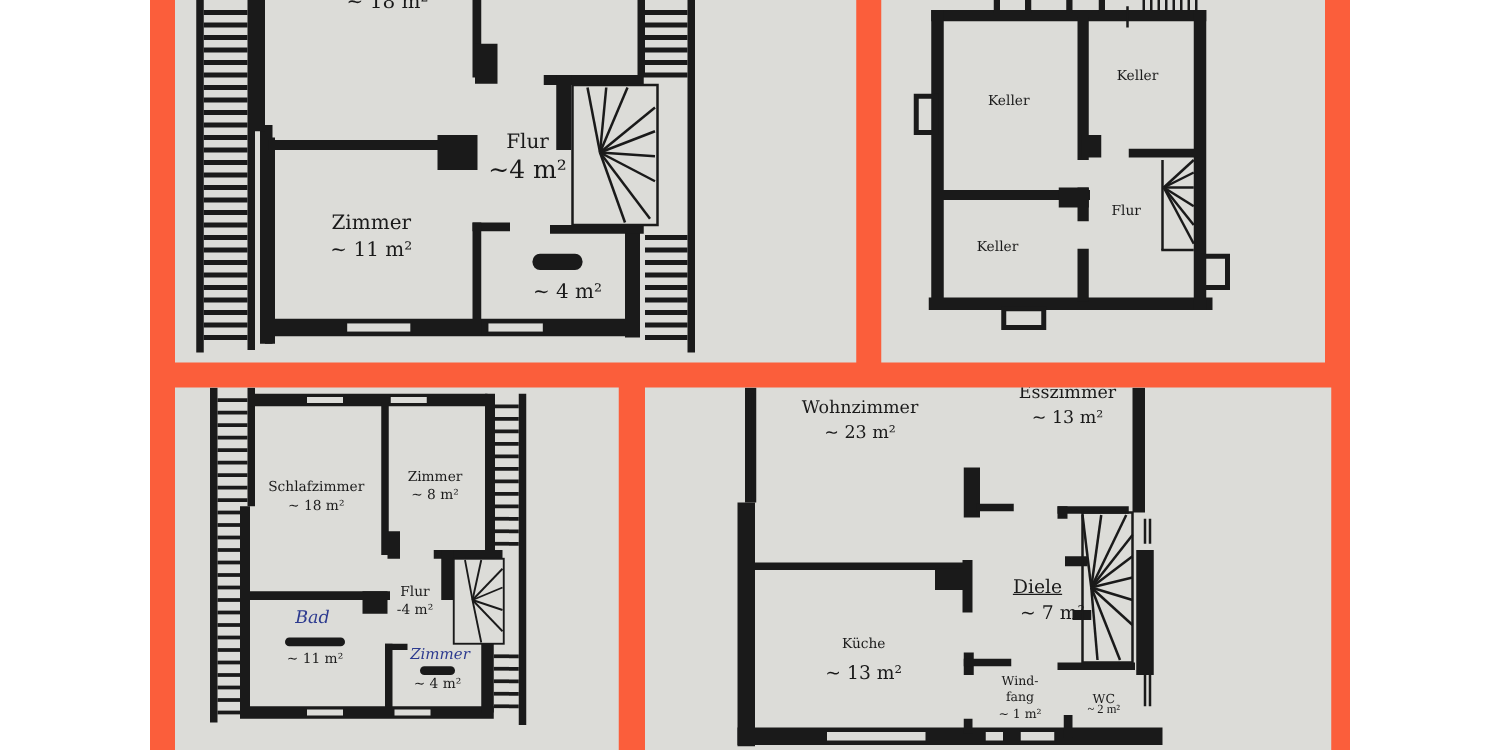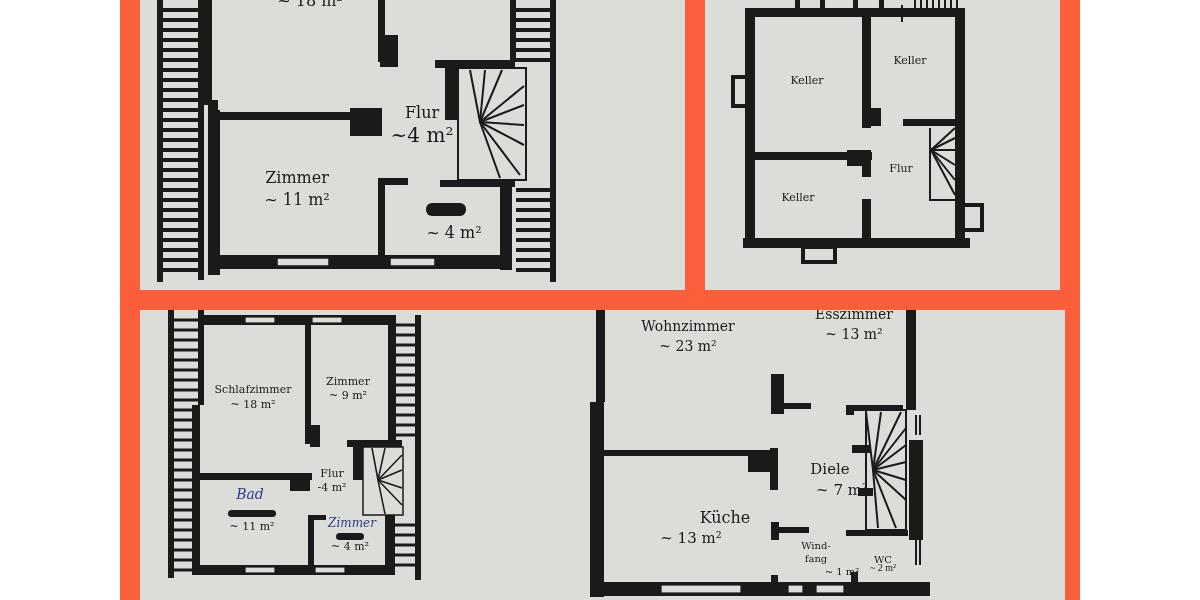--- a/index.html
+++ b/index.html
@@ -163,21 +163,21 @@
         <line x1="226" y1="150" x2="250" y2="195"></line>
       <line x1="224" y1="200" x2="250" y2="200"></line>
     </g>
   </svg>
   <div class="lbl" style="left:102px;top:75px;font-size:11px;">Keller</div>
   <div class="lbl" style="left:205px;top:55px;font-size:11px;">Keller</div>
   <div class="lbl" style="left:93px;top:192px;font-size:11px;">Keller</div>
   <div class="lbl" style="left:196px;top:163px;font-size:11px;">Flur</div>
 </div>
 
-<div class="panel" style="left:140px;top:310px;width:355px;height:290px;padding-left:48px;">
+<div class="panel" style="left:140px;top:310px;width:355px;height:290px;">
   <svg width="355" height="290">
     <g fill="#1a1a1a">
       <rect x="28" y="0" width="6" height="268"></rect>
       <rect x="58" y="0" width="6" height="95"></rect>
       <rect x="52" y="95" width="8" height="170"></rect>
       <rect x="60" y="5" width="190" height="10"></rect>
       <rect x="248" y="5" width="8" height="130"></rect>
       <rect x="275" y="5" width="6" height="265"></rect>
       <rect x="60" y="255" width="195" height="10"></rect>
       <rect x="165" y="12" width="6" height="122"></rect>
@@ -248,21 +248,21 @@
     <g fill="#dcdcd8" stroke="#1a1a1a" stroke-width="1.2">
       <rect x="105" y="7" width="30" height="6"></rect>
       <rect x="172" y="7" width="30" height="6"></rect>
       <rect x="105" y="257" width="30" height="6"></rect>
       <rect x="175" y="257" width="30" height="6"></rect>
     </g>
   </svg>
   <div class="lbl" style="left:113px;top:74px;font-size:11px;">Schlafzimmer</div>
   <div class="lbl" style="left:113px;top:89px;font-size:11px;">~ 18 m²</div>
   <div class="lbl" style="left:208px;top:66px;font-size:11px;">Zimmer</div>
-  <div class="lbl" style="left:208px;top:80px;font-size:11px;">~ 9 m²</div>
+  <div class="lbl" style="left:208px;top:80px;font-size:11px;">~ 8 m²</div>
   <div class="lbl" style="left:192px;top:158px;font-size:11px;">Flur</div>
   <div class="lbl" style="left:192px;top:172px;font-size:11px;">-4 m²</div>
   <div class="hand" style="left:110px;top:176px;font-size:14px;">Bad</div>
   <div class="blot" style="left:88px;top:200px;width:48px;height:7px;"></div>
   <div class="lbl" style="left:112px;top:211px;font-size:11px;">~ 11 m²</div>
   <div class="hand" style="left:212px;top:206px;font-size:12px;">Zimmer</div>
   <div class="blot" style="left:196px;top:223px;width:28px;height:7px;"></div>
   <div class="lbl" style="left:210px;top:231px;font-size:11px;">~ 4 m²</div>
 </div>
 
@@ -311,22 +311,22 @@
     <g fill="#dcdcd8" stroke="#1a1a1a" stroke-width="1.2">
       <rect x="145" y="275" width="80" height="8"></rect>
       <rect x="272" y="275" width="15" height="8"></rect>
       <rect x="300" y="275" width="28" height="8"></rect>
     </g>
   </svg>
   <div class="lbl" style="left:172px;top:8px;font-size:14px;">Wohnzimmer</div>
   <div class="lbl" style="left:172px;top:28px;font-size:14px;text-align:center;">~ 23 m²</div>
   <div class="lbl" style="left:338px;top:-4px;font-size:14px;">Esszimmer</div>
   <div class="lbl" style="left:338px;top:16px;font-size:14px;">~ 13 m²</div>
-  <div class="lbl" style="left:314px;top:151px;font-size:15px;">Diele</div>
+  <div class="lbl" style="left:314px;top:151px;font-size:15px;text-decoration:underline;">Diele</div>
   <div class="lbl" style="left:326px;top:172px;font-size:15px;">~ 7 m²</div>
-  <div class="lbl" style="left:175px;top:199px;font-size:16px;margin-left:34px;">Küche</div>
+  <div class="lbl" style="left:175px;top:199px;font-size:11px;">Küche</div>
   <div class="lbl" style="left:175px;top:220px;font-size:15px;">~ 13 m²</div>
   <div class="lbl" style="left:300px;top:230px;font-size:10px;">Wind-</div>
   <div class="lbl" style="left:300px;top:243px;font-size:10px;">fang</div>
-  <div class="lbl" style="left:300px;top:256px;font-size:10px;margin-left:26px;">~ 1 m²</div>
+  <div class="lbl" style="left:300px;top:256px;font-size:10px;">~ 1 m²</div>
   <div class="lbl" style="left:367px;top:244px;font-size:10px;">WC</div>
   <div class="lbl" style="left:367px;top:252px;font-size:10px;font-family:Liberation Serif, serif;">~ 2 m²</div>
 </div>
 
 </body></html>

